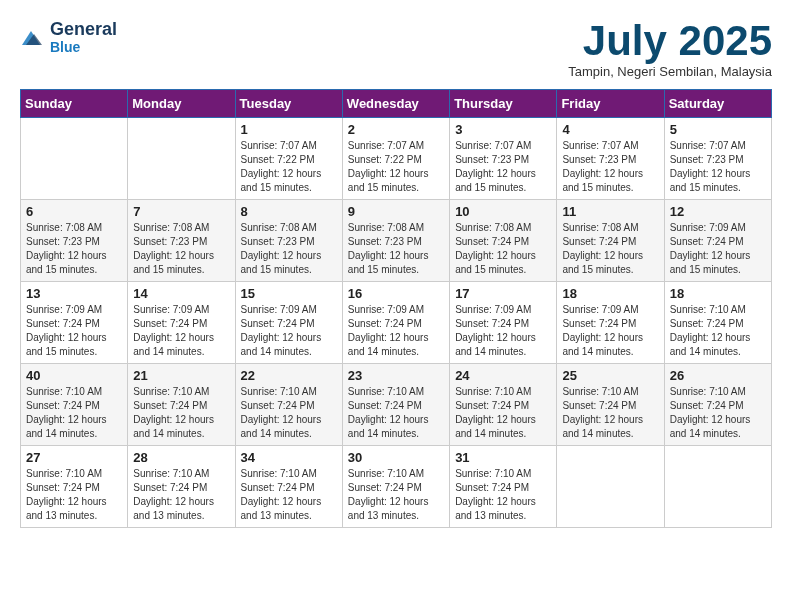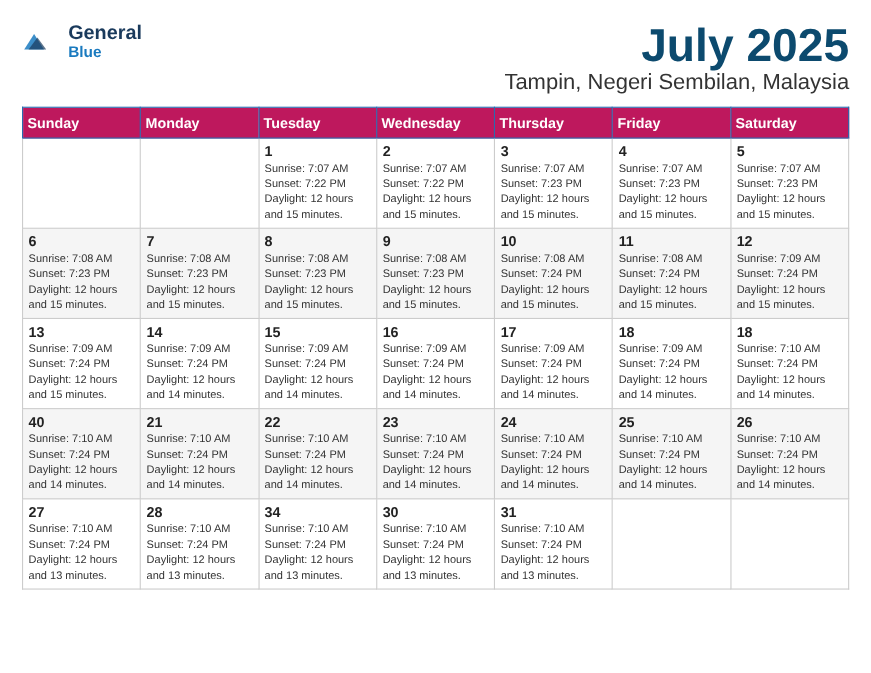--- a/index.html
+++ b/index.html
@@ -12,21 +12,21 @@
     }
     .header-section {
       display: flex;
       justify-content: space-between;
       align-items: flex-start;
       margin-bottom: 10px;
     }
     .logo {
       display: flex;
       align-items: center;
-      gap: 20px;
+      gap: 8px;
     }
     .logo-text {
       display: flex;
       flex-direction: column;
       line-height: 1.1;
     }
     .logo-general {
       font-size: 18px;
       font-weight: bold;
       color: #1a3a5c;
@@ -43,31 +43,31 @@
     .title-section {
       text-align: right;
     }
     .month-year {
       font-size: 42px;
       font-weight: bold;
       color: #0c4a6e;
       line-height: 1;
     }
     .location {
-      font-size: 20px;
+      font-size: 13px;
       color: #333;
       margin-top: 2px;
     }
     .calendar {
       width: 100%;
       border-collapse: collapse;
       border: 1px solid #ccc;
     }
     .calendar th {
-      background-color: #be185d;
+      background-color: #701a75;
       color: #fff;
       font-size: 13px;
       font-weight: bold;
       padding: 6px 4px;
       text-align: left;
       border: 1px solid #2a6aaf;
     }
     .calendar td {
       vertical-align: top;
       border: 1px solid #ccc;

